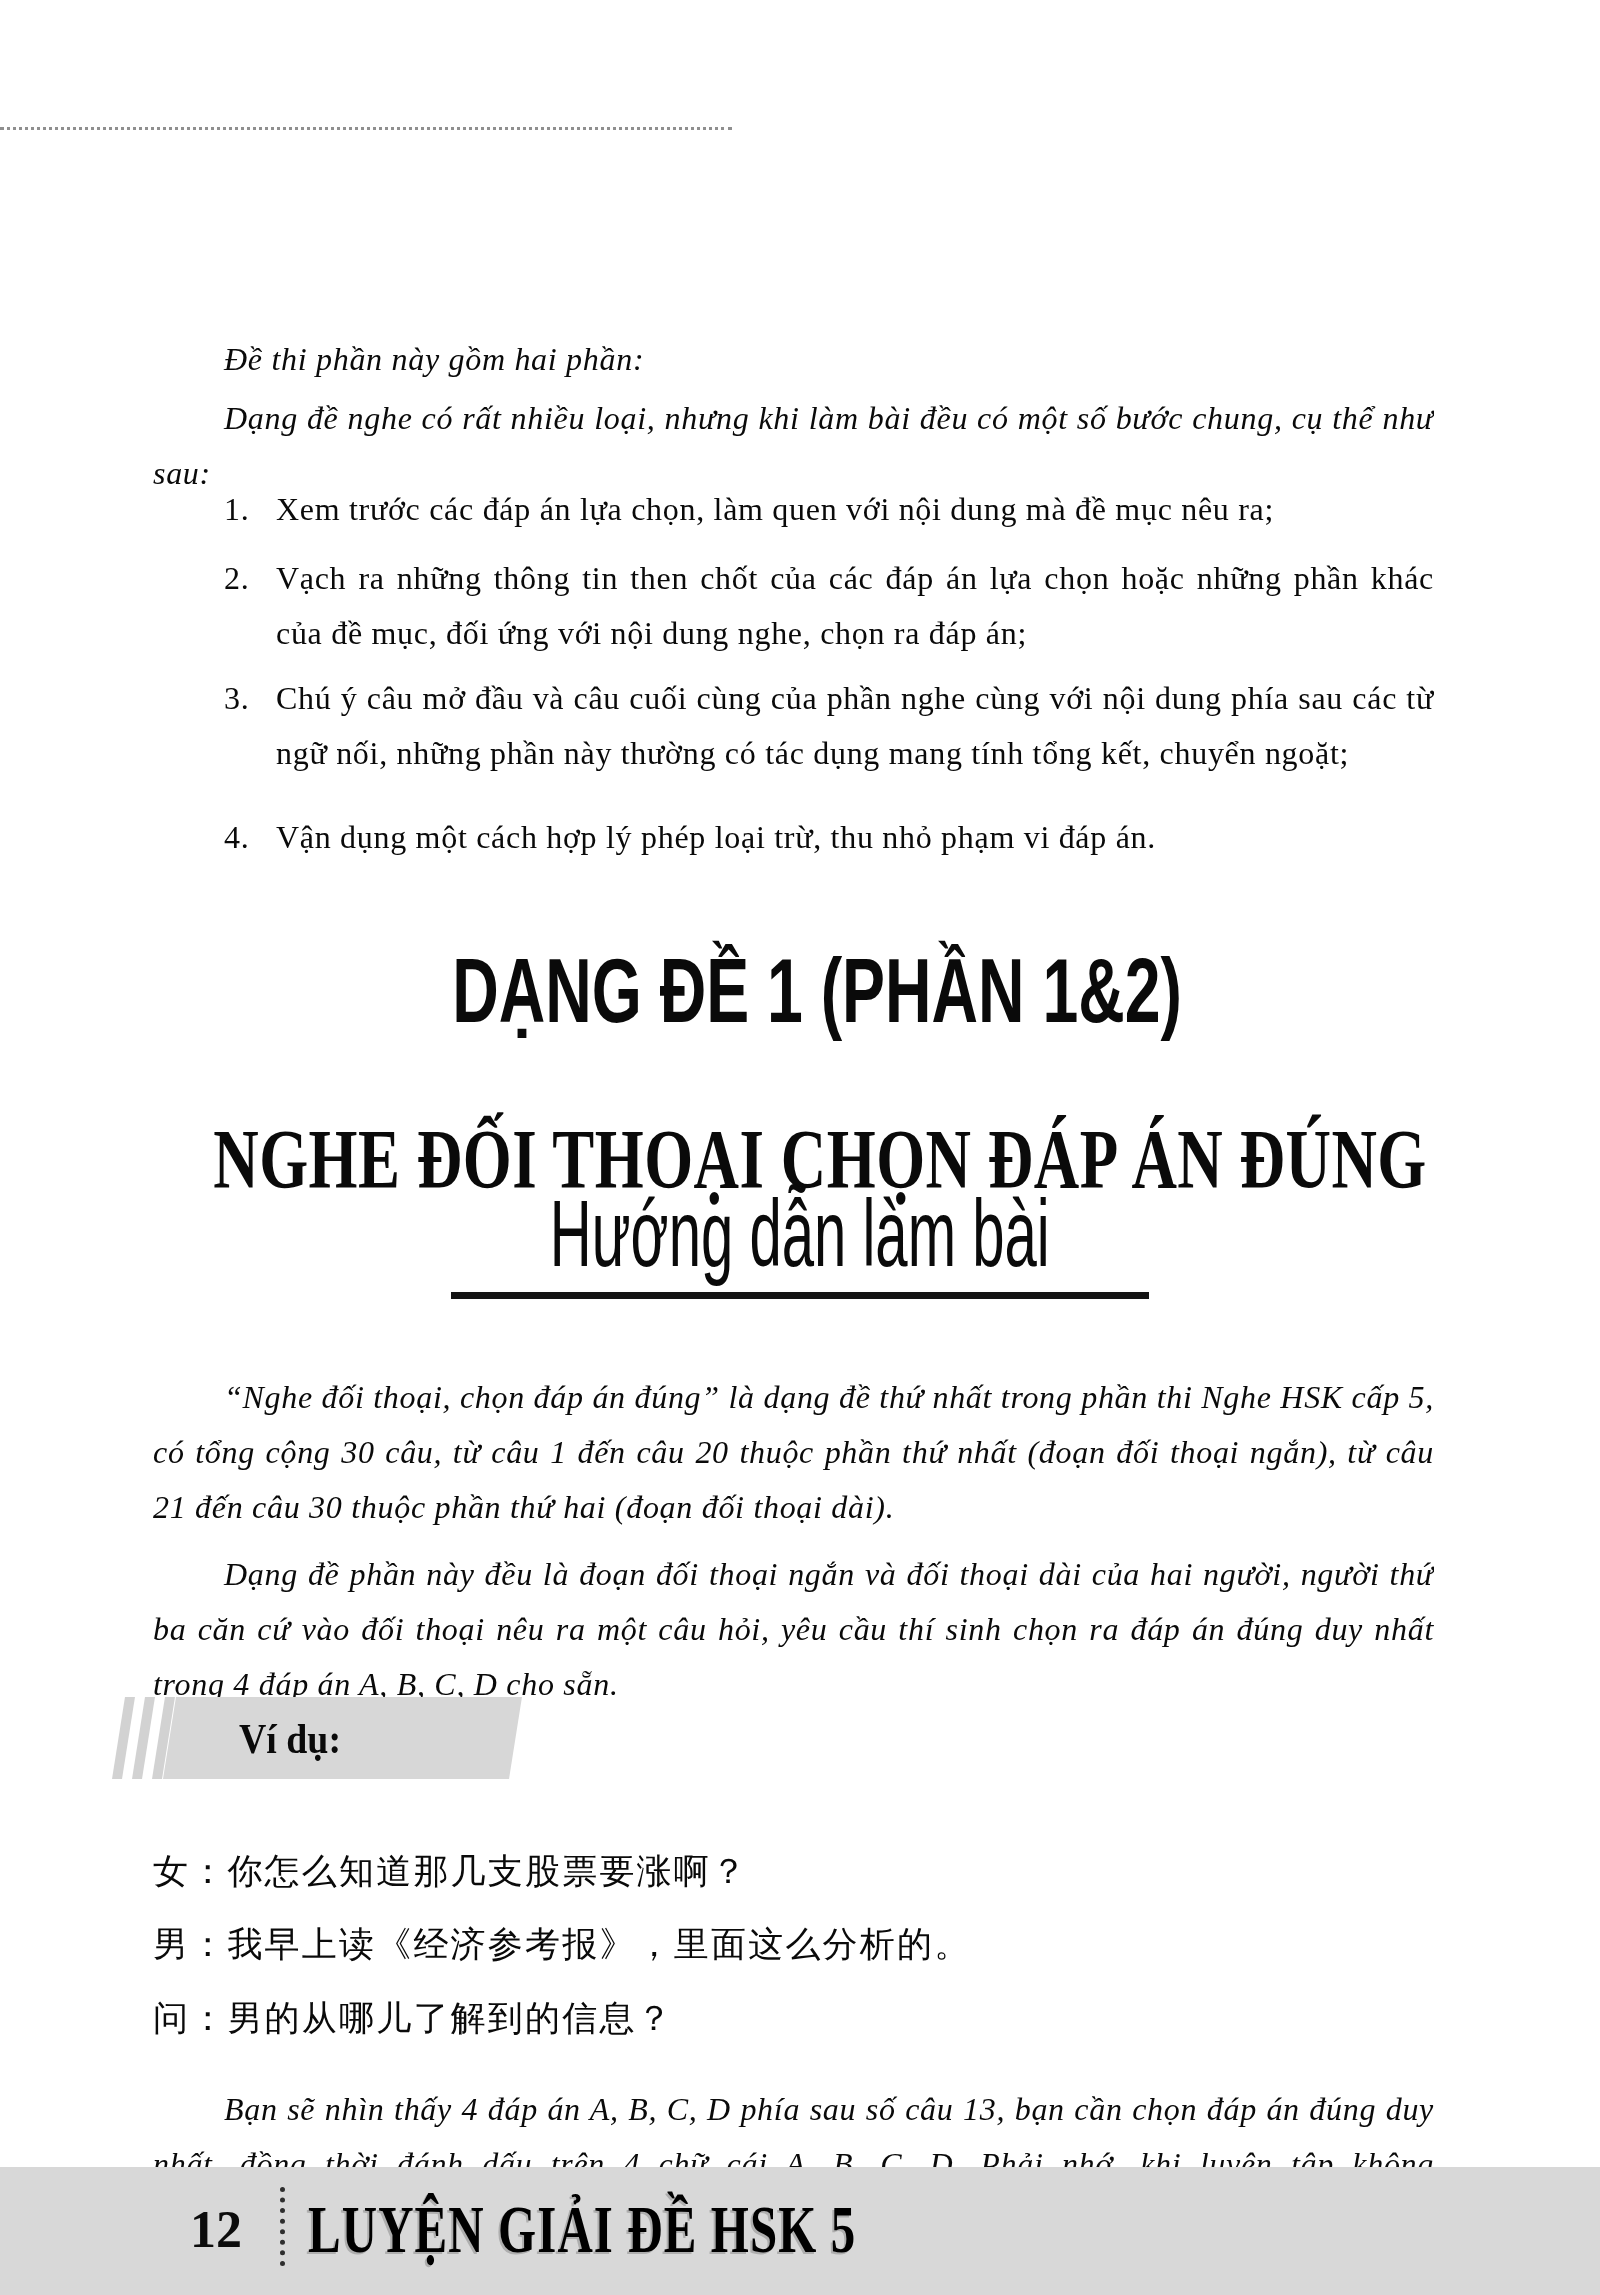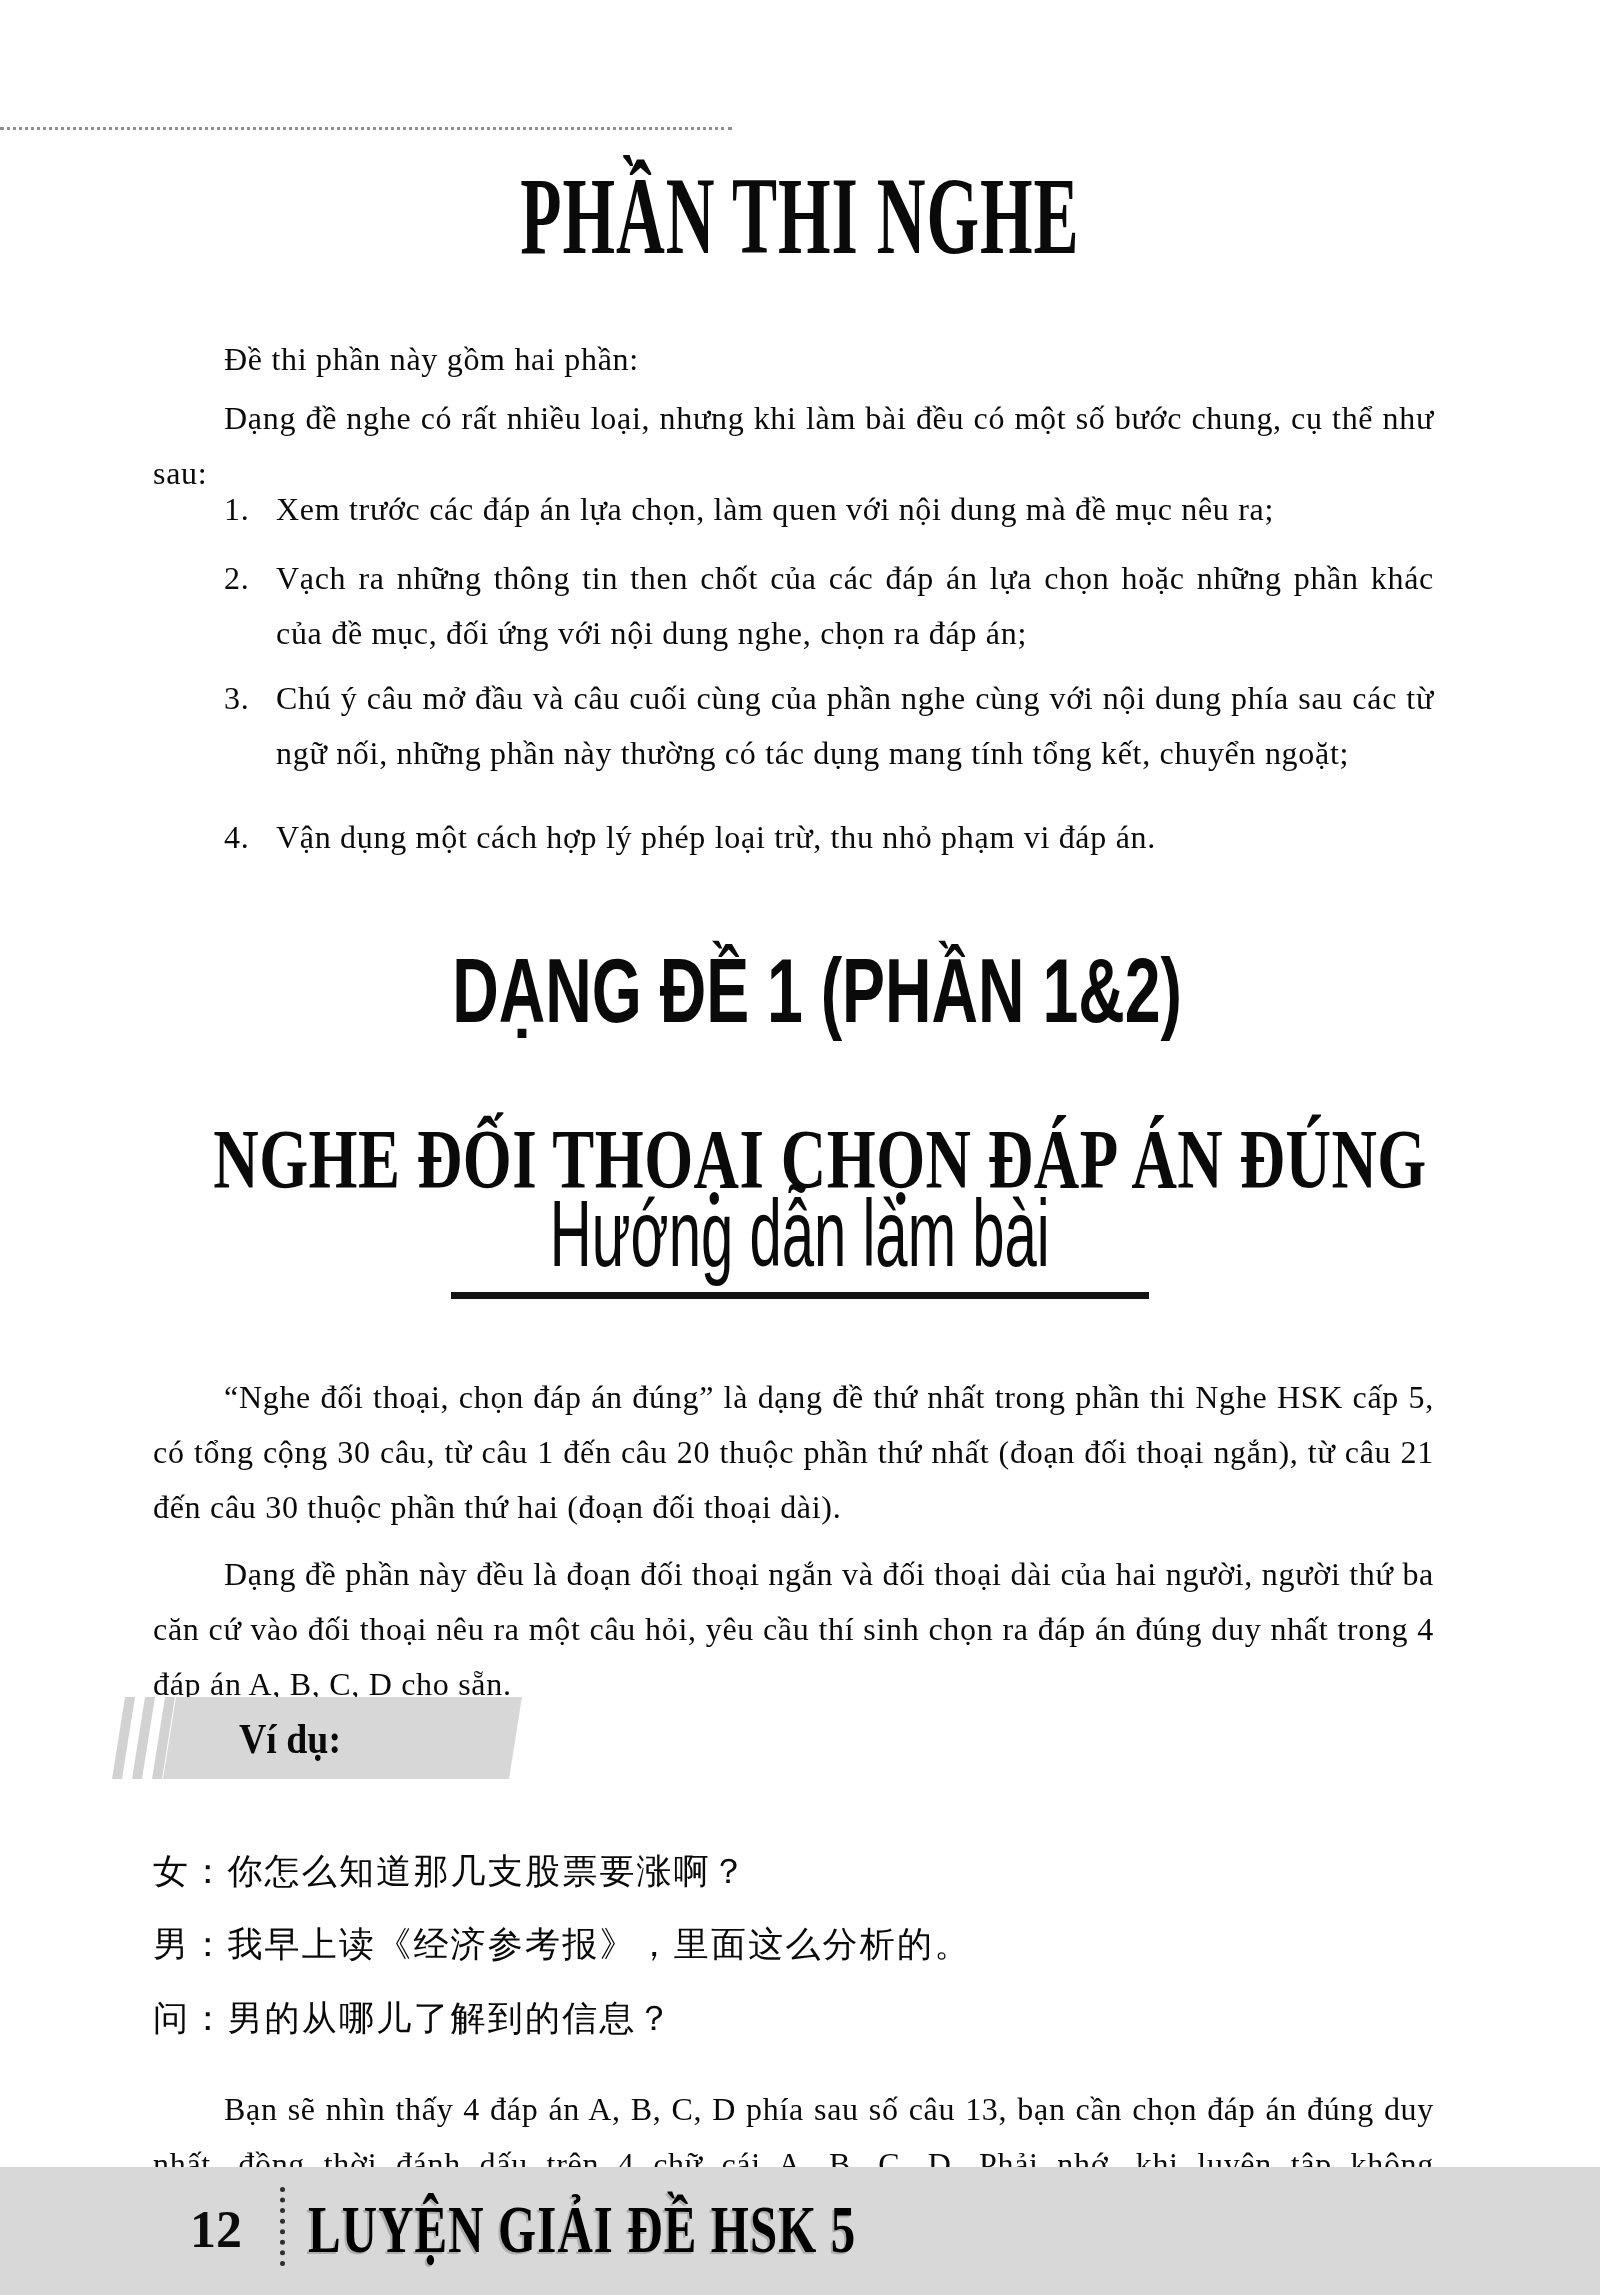--- a/index.html
+++ b/index.html
@@ -57,21 +57,21 @@
     position:absolute;top:1292px;left:50%;transform:translateX(-50%);
     width:698px;height:6.6px;background:#141414;
   }
 
   
   .body-text{
     position:absolute;left:153px;width:1281px;
     font-size:32px;line-height:55px;letter-spacing:0.7px;
     text-align:justify;overflow:hidden;
   }
-  .indent{text-indent:71px;}
+  .indent{text-indent:71px;font-style:italic;}
   .just-last{text-align-last:justify;}
 
   .step{
     position:absolute;left:153px;width:1281px;
     font-size:32px;line-height:55px;letter-spacing:0.7px;
     padding-left:123px;box-sizing:border-box;text-align:justify;overflow:hidden;
   }
   .step .num{position:absolute;left:71px;top:0;}
 
   
@@ -117,23 +117,20 @@
   }
   .book-title span{display:inline-block;transform:scale(0.72,1.0);transform-origin:left top;letter-spacing:1.5px;}
 </style>
 </head>
 <body>
 
 <div class="page">
 
   <div class="dotted-rule"></div>
 
-  <div class="center-line main-title">
-    <span>PHẦN THI NGHE</span>
-  </div>
 
   <p class="body-text indent" style="top:300px;height:59px;">Đề thi phần này gồm hai phần:</p>
   <p class="body-text indent" style="top:359px;height:115px;">Dạng đề nghe có rất nhiều loại, nhưng khi làm bài đều có một số bước chung, cụ thể như sau:</p>
 
   <div class="step" style="top:482px;height:59px;">
     <span class="num">1.</span>
     <span>Xem trước các đáp án lựa chọn, làm quen với nội dung mà đề mục nêu ra;</span>
   </div>
   <div class="step" style="top:551px;height:115px;">
     <span class="num">2.</span>

